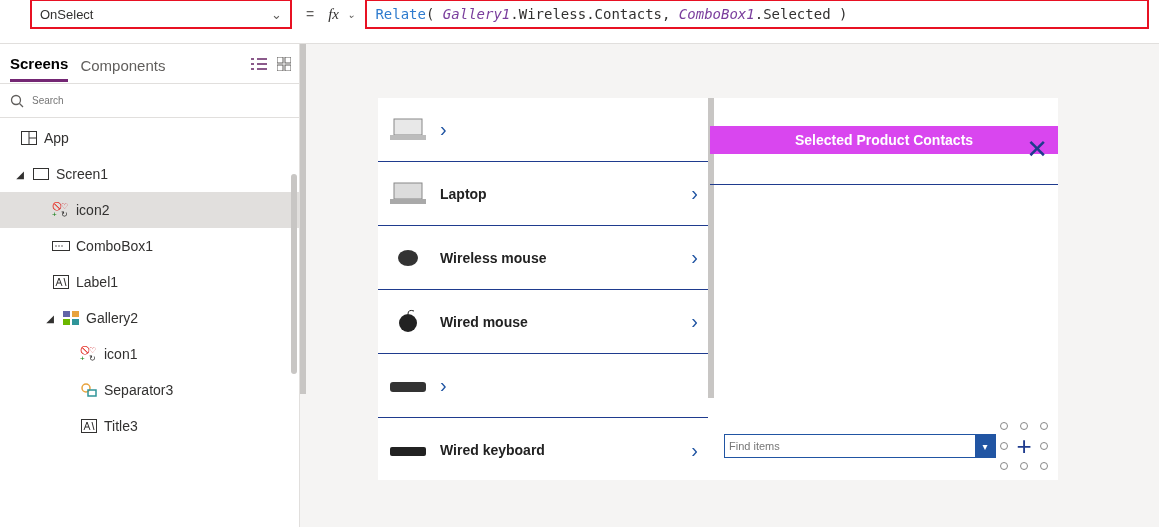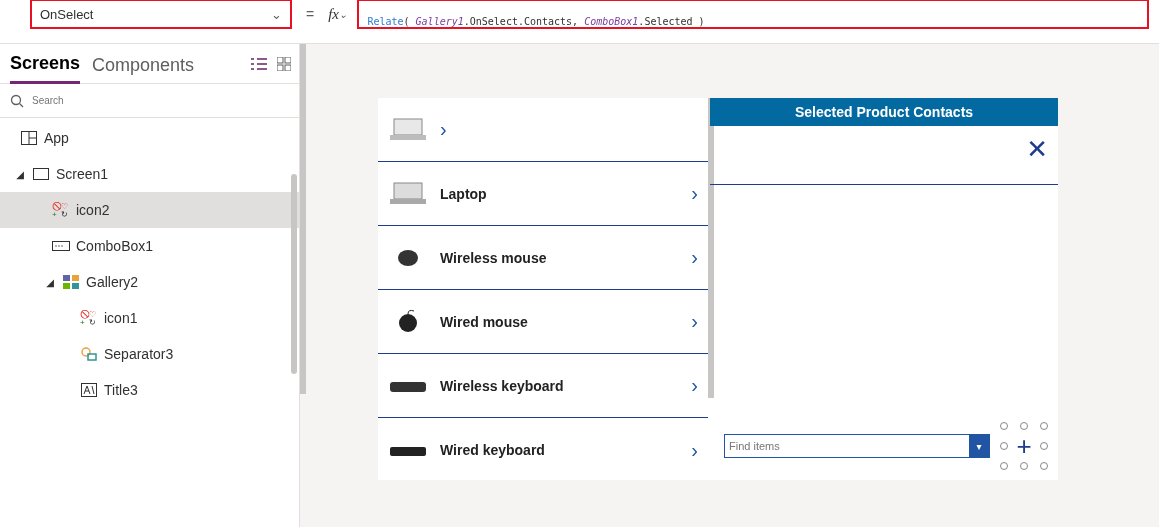--- a/index.html
+++ b/index.html
@@ -1,30 +1,30 @@
 <!DOCTYPE html>
 <html><head>
 <meta charset="utf-8">
 <style>
   * { box-sizing: border-box; margin: 0; padding: 0; }
   body { font-family: "Segoe UI", Arial, sans-serif; font-size: 13px; color: #323130; background: #fff; width: 1159px; height: 527px; overflow: hidden; }
   .formula-bar { display: flex; align-items: center; height: 44px; border-bottom: 1px solid #e1dfdd; padding: 0 10px 15px 30px; gap: 10px; }
   .prop-select { width: 262px; height: 30px; border: 2px solid #e81123; display: flex; align-items: center; justify-content: space-between; padding: 0 8px; background: #fff; }
   .prop-select .chev { color: #605e5c; }
   .equals { font-size: 14px; color: #605e5c; padding: 0 4px;}
-  .fx { font-style: italic; font-family: Georgia, serif; font-size: 15px; color: #323130; display:flex; align-items:center; gap:0;text-align:center;}
+  .fx { font-style: italic; font-family: Georgia, serif; font-size: 15px; color: #323130; display:flex; align-items:center; gap:8px;text-align:center;}
   .fx .chev { font-size:10px; color:#605e5c;}
-  .formula-box { flex: 1; height: 30px; border: 2px solid #e81123; display: flex; align-items: flex-end; padding: 0 8px; font-family: Consolas, monospace; font-size: 10px; white-space: pre; }
+  .formula-box { flex: 1; height: 30px; border: 2px solid #e81123; display: flex; align-items: center; padding: 0 8px; font-family: Consolas, monospace; font-size: 14px; white-space: pre; }
   .tok-fn { color: #2e7bce; }
   .tok-obj { color: #7a3e9d; font-style: italic; }
   .tok-p { color: #323130; }
   .main { display: flex; height: calc(100% - 44px); }
   .leftpanel { width: 300px; border-right: 1px solid #e1dfdd; display: flex; flex-direction: column; position: relative; }
   .tabs { display: flex; align-items: center; height: 40px; padding: 0 8px 0 10px; border-bottom: 1px solid #e1dfdd; gap: 12px; }
-  .tab { padding: 10px 0px 7px 0; color: #605e5c; cursor: pointer; font-size: 18px; }
+  .tab { padding: 10px 0px 7px 0; color: #605e5c; cursor: pointer; font-size: 15px; }
   .tab.active { color: #000; font-weight: 600; border-bottom: 3px solid #742774; }
   .tabs-icons { margin-left: auto; display: flex; gap: 10px; color: #605e5c; }
   .searchrow { display: flex; align-items: center; height: 34px; border-bottom: 1px solid #e1dfdd; padding: 0 10px; gap: 8px; color: #605e5c; }
   .searchrow input { border: none; outline: none; font-size: 10px; flex: 1; }
   .tree { flex: 1; overflow-y: auto; padding-top: 2px; }
   .tree-scroll { position:absolute; right:2px; top:130px; width:6px; height:200px; background:#c8c6c4; border-radius:3px;}
   .node { display: flex; align-items: center; height: 36px; gap: 6px; cursor: pointer; }
   .node.selected { background: #e1dfdd; }
   .node .exp { width: 12px; text-align: center; color: #323130; font-size: 10px; }
   .node .lbl { font-size: 14px; }
@@ -33,24 +33,24 @@
   .canvas { flex: 1; background: #f5f4f3; position: relative; }
   .canvas-scroll { position:absolute; left:0; top:0; width:6px; height:350px; background:#c8c6c4;}
   .phone { position: absolute; left: 78px; top: 54px; width: 680px; height: 382px; display: flex; background:#fff;}
   .gallery { width: 332px; border-right: 2px solid #fff; position:relative;}
   .grow { height: 64px; border-bottom: 1px solid #1f3b8e; display: flex; align-items: center; padding: 0 10px; gap: 12px; }
   .grow .thumb { width: 40px; height: 28px; display:flex; align-items:center; justify-content:center;}
   .grow .title { flex: 1; font-weight: 600; font-size: 14px; color:#222;}
   .grow .arrow { color: #2155a3; font-size: 20px; }
   .gallery-scroll {position:absolute; right:-6px; top:0; width:6px; height:300px; background:#c8c6c4;}
   .rightcol { flex: 1; display: flex; flex-direction: column; position:relative;}
-  .header-bar { height: 28px; background: #0369a1; color: #fff; display: flex; align-items: center; justify-content: center; font-size: 14px; font-weight:600;}
+  .header-bar { height: 28px; background: #d946ef; color: #fff; display: flex; align-items: center; justify-content: center; font-size: 14px; font-weight:600;margin-top:28px;}
   .closex { position:absolute; right:10px; top:36px; font-size: 26px; color:#1f3b8e; cursor:pointer;}
   .sep { position:absolute; left:0; right:0; top:86px; height:1px; background:#1f3b8e;}
-  .combo-wrap { position:absolute; left:14px; bottom:14px; right:14px; display:flex; align-items:center; gap:14px;}
+  .combo-wrap { position:absolute; left:14px; bottom:14px; right:14px; display:flex; align-items:center; gap:8px;}
   .combo { flex:1; height:24px; border:1px solid #2155a3; display:flex; align-items:center; justify-content:space-between; padding:0 0 0 4px; font-size:11px; color:#767676;}
   .combo .dd { width:20px; height:24px; background:#2155a3; color:#fff; display:flex; align-items:center; justify-content:center; font-size:10px;}
   .addicon { width:40px; height:40px; position:relative; display:flex; align-items:center; justify-content:center;}
   .addicon .plus { font-size:26px; color:#1f3b8e; font-weight:300;}
   .handle{position:absolute;width:8px;height:8px;border:1px solid #888;background:#fff;border-radius:50%;}
   svg { display:block; }
 </style>
 </head>
 <body>
 
@@ -58,21 +58,21 @@
   <div class="prop-select">
     <span>OnSelect</span>
     <span class="chev">⌄</span>
   </div>
   <span class="equals">=</span>
   <span class="fx">
     <span>fx</span>
     <span class="chev">⌄</span>
   </span>
   <div class="formula-box">
-    <span class="tok-fn">Relate</span><span class="tok-p">( </span><span class="tok-obj">Gallery1</span><span class="tok-p">.OnSelect.Contacts, </span><span class="tok-obj">ComboBox1</span><span class="tok-p">.Selected )</span>
+    <span class="tok-fn">Relate</span><span class="tok-p">( </span><span class="tok-obj">Gallery1</span><span class="tok-p">.Wireless.Contacts, </span><span class="tok-obj">ComboBox1</span><span class="tok-p">.Selected )</span>
   </div>
 </div>
 
 <div class="main">
 
   <div class="leftpanel">
     <div class="tabs">
       <div class="tab active">Screens</div>
       <div class="tab">Components</div>
       <div class="tabs-icons">
@@ -140,20 +140,30 @@
         <span class="icon-box">
             <svg width="18" height="10">
               <rect x="0.5" y="0.5" width="17" height="9" fill="none" stroke="#323130"></rect>
               <circle cx="4" cy="5" r="0.7" fill="#323130"></circle>
               <circle cx="7" cy="5" r="0.7" fill="#323130"></circle>
               <circle cx="10" cy="5" r="0.7" fill="#323130"></circle>
             </svg>
           </span>
         <span class="lbl">ComboBox1</span>
       </div>
+      <div class="node ind2">
+        <span class="icon-box">
+            <svg width="16" height="14">
+              <rect x="0.5" y="0.5" width="15" height="13" fill="none" stroke="#323130"></rect>
+              <path d="M3 11 L6 3 L9 11 M4 8 L8 8" fill="none" stroke="#323130"></path>
+              <line x1="11" y1="3" x2="13" y2="11" stroke="#323130"></line>
+            </svg>
+          </span>
+        <span class="lbl">Label1</span>
+      </div>
       <div class="node ind3">
         <span class="exp">◢</span>
         <span class="icon-box">
             <svg width="16" height="14">
               <rect x="0" y="0" width="7" height="6" fill="#6264a7"></rect>
               <rect x="9" y="0" width="7" height="6" fill="#e8a33d"></rect>
               <rect x="0" y="8" width="7" height="6" fill="#6bb700"></rect>
               <rect x="9" y="8" width="7" height="6" fill="#2f9599"></rect>
             </svg>
           </span>
@@ -234,21 +244,20 @@
             </span>
           <span class="title">Wired mouse</span>
           <span class="arrow">›</span>
         </div>
         <div class="grow">
           <span class="thumb">
               <svg width="40" height="26">
                 <rect x="2" y="9" width="36" height="10" rx="3" fill="#333"></rect>
               </svg>
             </span>
-          <span class="title">Wireless keyboard</span>
           <span class="arrow">›</span>
         </div>
         <div class="grow" style="border-bottom:none">
           <span class="thumb">
               <svg width="40" height="26">
                 <rect x="2" y="10" width="36" height="9" rx="2" fill="#222"></rect>
               </svg>
             </span>
           <span class="title">Wired keyboard</span>
           <span class="arrow">›</span>

